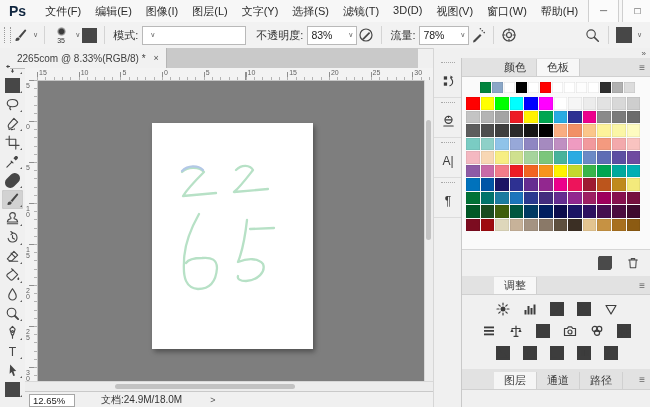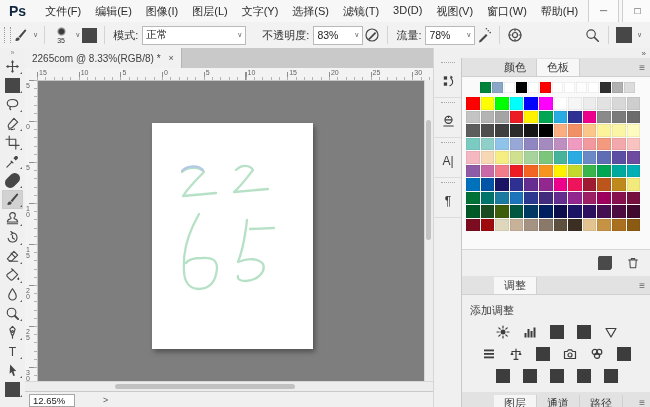--- a/index.html
+++ b/index.html
@@ -35,21 +35,21 @@
 
   
   #toolbar{left:0;top:48px;width:25px;height:359px;background:#f0f0f0;border-right:1px solid #cfcfcf;}
   #toolbar-grip{text-align:center;font-size:7px;color:#8a8a8a;height:9px;line-height:9px;}
   .tool{position:relative;width:21px;height:19px;margin:0 auto;display:flex;align-items:center;justify-content:center;border-radius:2px;}
   .tool.selected{background:#d2d2d2;box-shadow:inset 0 0 1px #9b9b9b;}
   .tool::after{content:"";position:absolute;right:1px;bottom:2px;border-left:2.5px solid transparent;border-bottom:2.5px solid #5c5c5c;}
   .tool svg{display:block;}
 
   
-  #tabbar{left:25px;top:48px;width:408px;height:20px;background:#c9c9c9;border-bottom:1px solid #bdbdbd;display:flex;}
+  #tabbar{left:10px;top:48px;width:408px;height:20px;background:#c9c9c9;border-bottom:1px solid #bdbdbd;display:flex;}
   #doc-tab{height:20px;background:#f1f1f1;border-right:1px solid #b5b5b5;display:flex;align-items:center;
     padding:0 7px;font-size:10px;color:#3f3f3f;white-space:nowrap;}
   #doc-tab .close{margin-left:8px;font-size:9px;color:#555;}
 
   
   #canvas-region{left:25px;top:68px;width:408px;height:313px;background:#7e7e7e;}
   #ruler-corner{left:0;top:0;width:12px;height:12px;background:#f3f3f3;border-right:1px solid #c6c6c6;border-bottom:1px solid #c6c6c6;}
   #ruler-top{left:12px;top:0;width:396px;height:12px;background:#f3f3f3;border-bottom:1px solid #c6c6c6;
     background-image:repeating-linear-gradient(to right,#b3b3b3 0 1px,transparent 1px 8.34px),
                      repeating-linear-gradient(to right,#8f8f8f 0 1px,transparent 1px 41.7px);
@@ -151,24 +151,23 @@
     <span class="chev">∨</span>
     <div class="opt-icon">
         <svg id="svg-panel-toggle" width="15" height="15" viewBox="0 0 16 16">
           <rect x="1.5" y="2.5" width="13" height="11" fill="none" stroke="#474747" stroke-width="13" stroke-linecap="round" stroke-linejoin="round"></rect>
           <path d="M9.8 2.5v11M3.5 5h3.5M3.5 7.5h3.5M3.5 10h3.5" fill="none" stroke="#474747" stroke-width="1.2" stroke-linecap="round" stroke-linejoin="round"></path>
         </svg>
       </div>
     <div class="opt-sep"></div>
     <span class="opt-label">模式:</span>
     <div class="opt-select" style="width:96px">
-      <span class="val">正常</span>
       <span class="chev">∨</span>
     </div>
-    <span class="opt-label" style="margin-left:16px">不透明度:</span>
+    <span class="opt-label" style="margin-left:10px">不透明度:</span>
     <div class="opt-select" style="width:42px">
       <span class="val">83%</span>
       <span class="chev">∨</span>
     </div>
     <div class="opt-icon">
         <svg id="svg-pressure1" width="16" height="16" viewBox="0 0 16 16">
           <circle cx="8" cy="8" r="6" fill="none" stroke="#474747" stroke-width="1.2" stroke-linecap="round" stroke-linejoin="round"></circle>
           <path d="M4.8 11.2L11 5l1.2 1.2-6.2 6.2-1.8.6z" fill="#474747" stroke="none" stroke-width="1.2" stroke-linecap="round" stroke-linejoin="round"></path>
         </svg>
       </div>
@@ -365,20 +364,21 @@
     <div id="vscroll" class="abs">
         <div class="thumb"></div>
       </div>
   </div>
   <div id="hscroll" class="abs">
       <div class="thumb"></div>
     </div>
 
   <div id="statusbar" class="abs">
     <div id="zoom-field">12.65%</div>
+    <div id="doc-size">文档:24.9M/18.0M</div>
     <div id="status-chev">&gt;</div>
   </div>
 
   <div id="collapse-bar" class="abs">
     <span style="position:absolute;left:22px;top:1px">«</span>
     <span style="position:absolute;right:4px;top:1px">»</span>
   </div>
 
   <div id="dockstrip" class="abs">
     <div style="height:10px"></div>
@@ -595,21 +595,20 @@
             <path d="M4.3 4.5l.6 9h6.2l.6-9" fill="none" stroke="#4a4a4a" stroke-width="1.2" stroke-linecap="round" stroke-linejoin="round"></path>
           </svg>
         </div>
     </div>
 
     <div class="tabrow">
       <div class="panel-tab active">调整</div>
       <div class="panel-menu">≡</div>
     </div>
     <div id="adj-content">
-      <div id="adj-label">添加调整</div>
       <div id="adj-rows">
           <div class="adj-row">
             <div class="adj-icon">
               <svg width="14" height="14" viewBox="0 0 14 14">
                 <circle cx="7" cy="7" r="2.5" fill="#3d3d3d" stroke="none" stroke-width="1.2" stroke-linecap="round" stroke-linejoin="round"></circle>
                 <path d="M7 1v2M7 11v2M1 7h2M11 7h2M2.8 2.8l1.4 1.4M9.8 9.8l1.4 1.4M11.2 2.8L9.8 4.2M4.2 9.8l-1.4 1.4" fill="none" stroke="#3d3d3d" stroke-width="1.2" stroke-linecap="round" stroke-linejoin="round"></path>
               </svg>
             </div>
             <div class="adj-icon">
               <svg width="14" height="14" viewBox="0 0 14 14">

